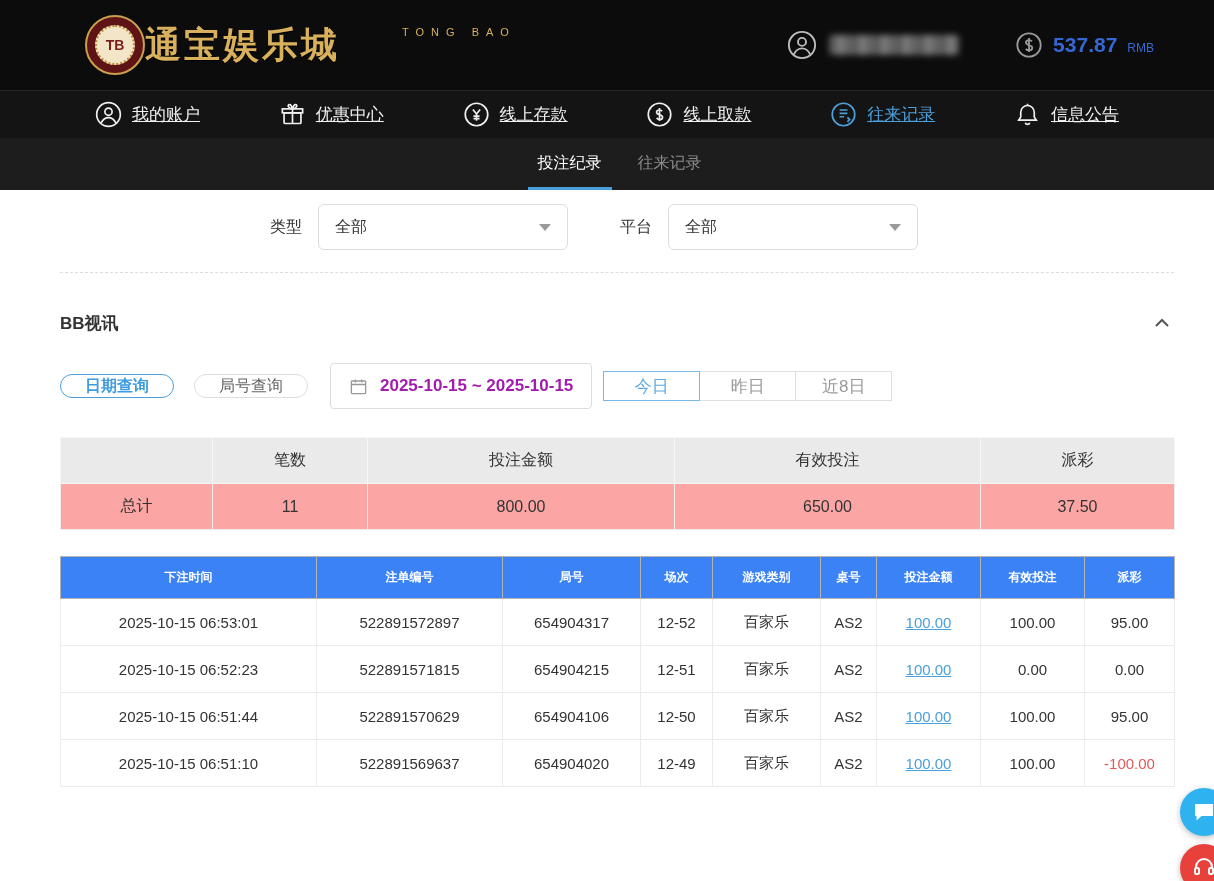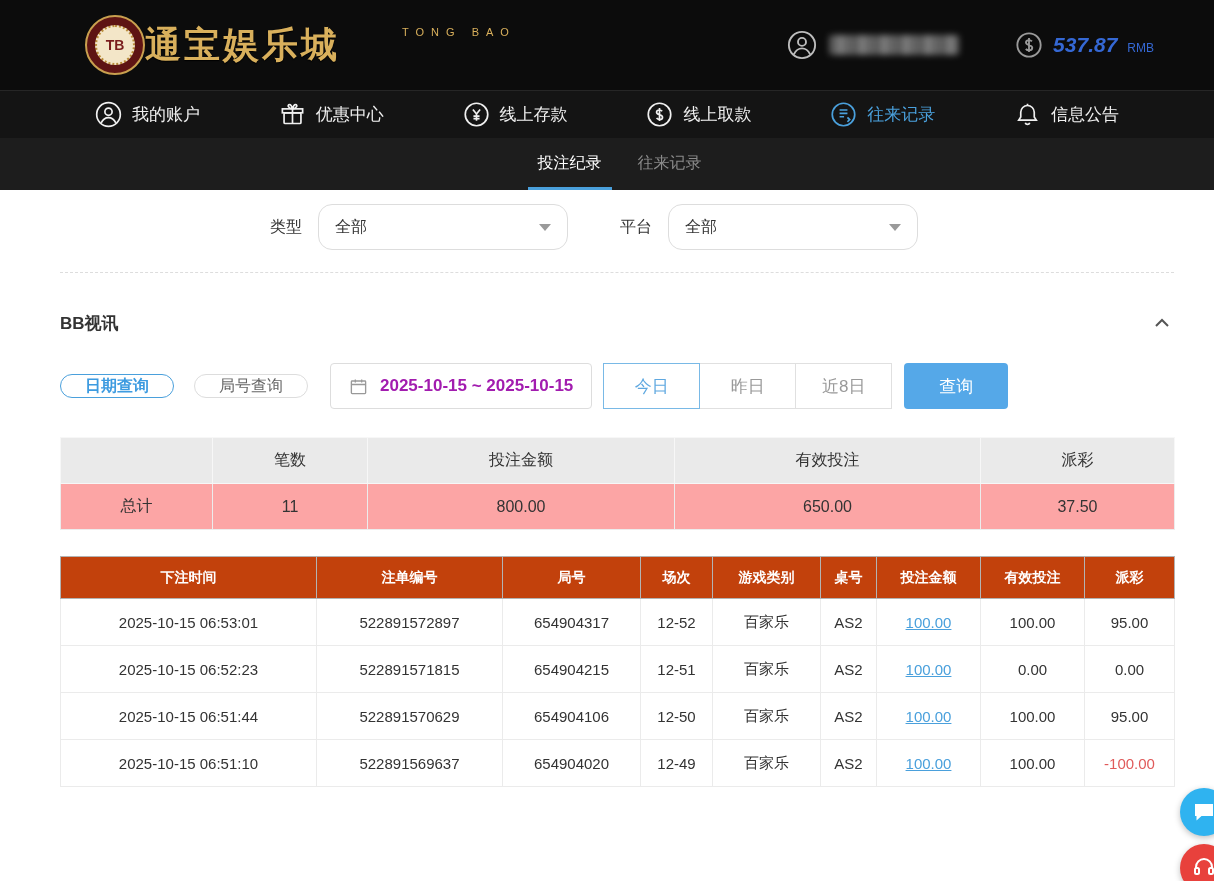--- a/index.html
+++ b/index.html
@@ -23,48 +23,48 @@
   .logo-sub { font-size:11px; color:#d9b05c; letter-spacing:7px; padding-left:62px; }
 
   .header-right { margin-left:auto; display:flex; align-items:center; gap:56px; }
   .user { display:flex; align-items:center; gap:12px; }
   .avatar-icon { width:30px; height:30px; color:#bdbdbd; }
   .username-blur { width:130px; height:20px; border-radius:3px;
     background:repeating-linear-gradient(90deg,#6f6f6f 0 8px,#9b9b9b 8px 14px,#7c7c7c 14px 22px);
     filter:blur(3px); opacity:.8; }
   .balance { display:flex; align-items:center; gap:10px; }
   .coin-icon { width:28px; height:28px; color:#9a9a9a; }
-  .amount { color:#3568d4; font-size:21px; font-weight:bold;font-style:italic; }
+  .amount { color:#3568d4; font-size:21px; font-weight:bold; }
   .currency { color:#3568d4; font-size:12px; margin-top:5px; }
 
   
   .main-nav { height:48px; background:#141414; border-top:1px solid #262626;
     display:flex; align-items:center; justify-content:space-between; padding:0 95px 0 95px; }
   .nav-item { display:flex; align-items:center; gap:10px; color:#f0f0f0; font-size:17px;
-    cursor:pointer; }
+    cursor:pointer;text-decoration:underline; }
   .nav-item .nav-icon { width:27px; height:27px; display:inline-flex; }
   .nav-item.active { color:#4aa0dc; }
   .nav-icon svg { width:100%; height:100%; }
 
   
   .tab-bar { height:52px; background:#1d1d1d; display:flex; justify-content:center;
     gap:28px;padding-left:25px; }
   .tab { color:#8a8a8a; font-size:16px; line-height:50px; position:relative;
     padding:0 4px; cursor:pointer; }
   .tab.active { color:#ffffff; }
   .tab.active::after { content:""; position:absolute; left:-6px; right:-6px; bottom:0;
     height:3px; background:#4aa0dc; }
 
   
   .main { padding:0 40px 0 60px; }
 
   .filter-row { display:flex; align-items:center; margin:14px 0 0 210px; }
   .filter-label { font-size:16px; color:#333; margin-right:16px; }
   .filter-label.second { margin-left:52px; }
-  .dropdown { width:250px; height:46px; border:1px solid #ddd; border-radius:14px;
+  .dropdown { width:250px; height:46px; border:1px solid #ddd; border-radius:6px;
     display:flex; align-items:center; justify-content:space-between; padding:0 16px;
     font-size:16px; color:#333; background:#fff; cursor:pointer; }
   .caret { width:0; height:0; border-left:6px solid transparent; border-right:6px solid transparent;
     border-top:7px solid #9a9a9a; }
 
   .section-header { display:flex; align-items:center; justify-content:space-between;
     margin-top:38px; cursor:pointer; }
   .section-title { font-size:17px; font-weight:bold; color:#333; }
   .chev { width:24px; height:24px; color:#b9b9b9; }
   .chev.dark { color:#555; }
@@ -74,38 +74,38 @@
   .pill { height:24px; padding:0 24px; border-radius:21px; background:#fff;
     font-size:16px; display:flex; align-items:center; cursor:pointer; }
   .pill.active { border:1px solid #4aa0dc; color:#3d9be0; font-weight:bold; }
   .pill.plain { border:1px solid #ddd; color:#666; margin-left:20px; }
   .date-box { height:46px; border:1px solid #ddd; border-radius:4px; background:#fff;
     display:flex; align-items:center; gap:12px; padding:0 18px; margin-left:22px;
     cursor:pointer; }
   .cal-icon { width:19px; height:19px; color:#999; }
   .date-text { font-size:17px; font-weight:bold; color:#a21caf; }
   .quick-group { display:flex; margin-left:12px; }
-  .quick-btn { width:97px; height:46px; background:#fff; border:1px solid #e0e0e0;
+  .quick-btn { width:97px; height:30px; background:#fff; border:1px solid #e0e0e0;
     color:#999; font-size:17px; display:flex; align-items:center; justify-content:center;
     margin-left:-1px; cursor:pointer; }
   .quick-btn.active { border:1px solid #79b9e6; color:#5fa8e0; position:relative; z-index:2; }
   .search-btn { width:104px; height:46px; background:#55a8e8; border:none; border-radius:4px;
     color:#fff; font-size:17px; margin-left:12px; cursor:pointer; }
 
   
   table { border-collapse:collapse; width:1114px; table-layout:fixed; }
   .summary-table { margin-top:28px; }
   .summary-table th { background:#eaeaea; height:46px; font-size:16px; font-weight:normal;
     color:#333; border:1px solid #f7f7f7; }
   .summary-table td { height:46px; text-align:center; font-size:16px; color:#333;
     border:1px solid #ececec; background:#fca5a5; }
 
   
   .bet-table { margin-top:26px; }
-  .bet-table th { background:#c2410c; color:#fff; font-size:14px; font-weight:bold;
+  .bet-table th { background:#3b82f6; color:#fff; font-size:12px; font-weight:bold;
     height:42px; border:1px solid #b3b3b3; }
   .bet-table td { height:47px; text-align:center; font-size:15px; color:#333;
     border:1px solid #ebebeb; background:#fff; }
   .bet-link { color:#4aa0dc; text-decoration:underline; cursor:pointer; }
   td.neg { color:#e05a5a; }
 
   
   .float-btn { position:absolute; width:48px; height:48px; border-radius:50%;
     display:flex; align-items:center; justify-content:center; cursor:pointer;
     box-shadow:0 2px 6px rgba(0,0,0,.25); }
@@ -253,21 +253,20 @@
             <path d="M3 9.5h18M8 3v4M16 3v4"></path>
           </svg>
         </span>
         <span class="date-text">2025-10-15 ~ 2025-10-15</span>
       </div>
       <div class="quick-group">
         <div class="quick-btn active">今日</div>
         <div class="quick-btn">昨日</div>
         <div class="quick-btn">近8日</div>
       </div>
-      <button class="search-btn">查询</button>
     </div>
 
     <table class="summary-table">
       <colgroup>
           <col style="width:152px">
           <col style="width:155px">
           <col style="width:307px">
           <col style="width:306px">
           <col style="width:194px">
         </colgroup>

